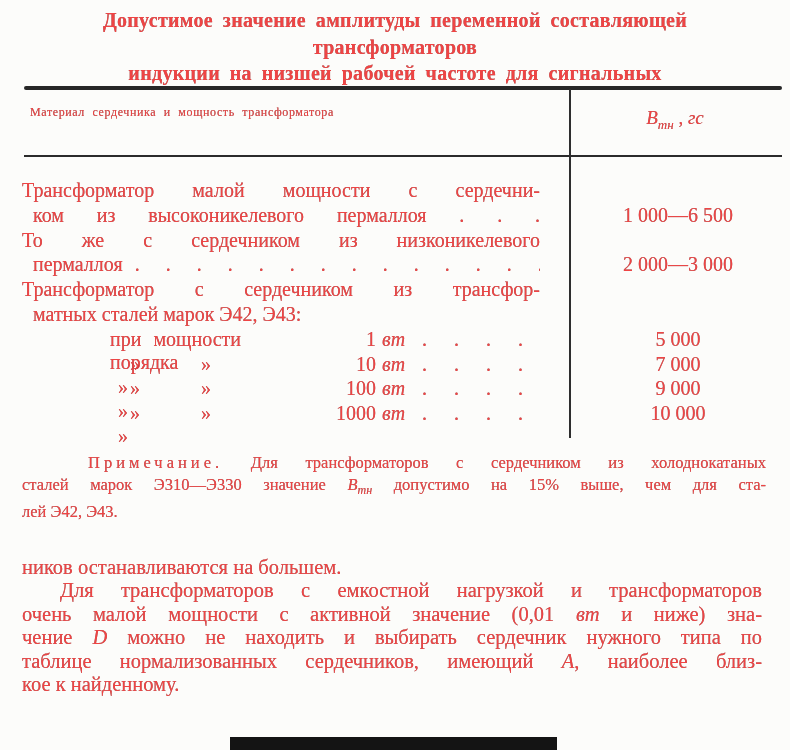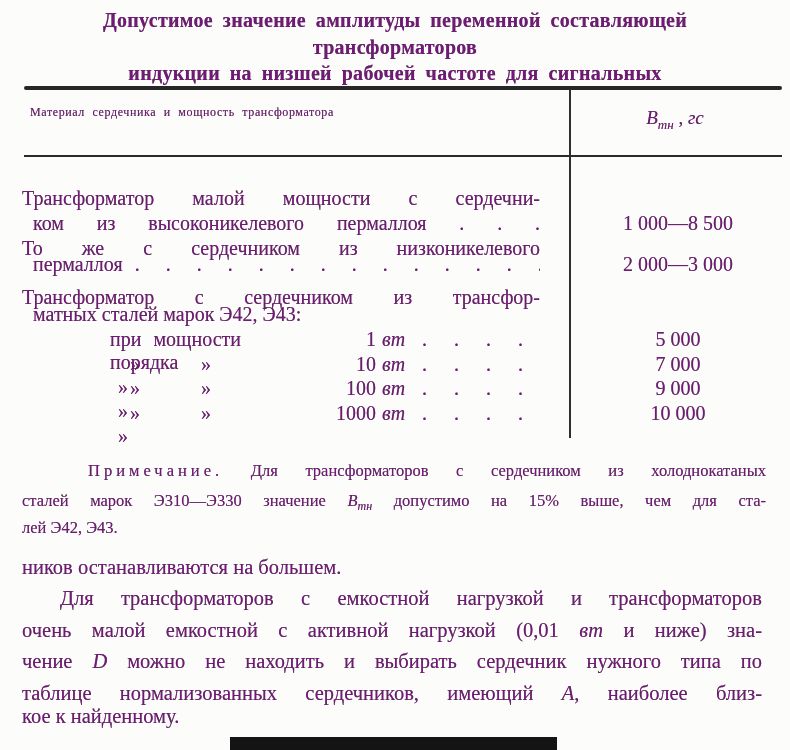--- a/index.html
+++ b/index.html
@@ -1,18 +1,18 @@
 <!DOCTYPE html>
 <html><head>
 <meta charset="utf-8">
 <style>
   html,body { margin:0; padding:0; background:#e8e8e6; }
   .page {
     position:relative; width:790px; height:750px; margin:0 auto;
-    background:#fcfcfa; color:#701a75; overflow:hidden;
+    background:#fcfcfa; color:#ef4444; overflow:hidden;
     font-family:"Liberation Serif", serif;
     text-shadow:0 0 0.4px rgba(20,20,20,0.55);
   }
   
   .title { position:absolute; top:7px; left:35px; width:720px; text-align:center;
            font-weight:bold; font-size:20px; line-height:26.5px;
            letter-spacing:0.3px; word-spacing:4.5px; }
   
   .rule-top { position:absolute; top:86px; left:24px; width:758px; height:3.5px; background:#272727; border-radius:2px; }
   .rule-mid { position:absolute; top:155px; left:24px; width:758px; height:2.2px; background:#2b2b2b; }
@@ -21,21 +21,21 @@
   .th1 { position:absolute; top:105px; left:30px; width:530px; text-align:left;
          font-size:12px; letter-spacing:0.6px; word-spacing:4px; }
   .th2 { position:absolute; top:107px; left:575px; width:200px; text-align:center; font-size:19px; }
   .th2 i { font-style:italic; }
   .th2 sub { font-size:13px; font-style:italic; }
   
   .tbody { position:absolute; top:179px; left:22px; width:766px; }
   .line   { display:flex; height:24.8px; font-size:20px; align-items:baseline; }
   .cell-l { flex:1; padding-right:28px; min-width:0; }
   .cell-r { width:220px; text-align:center; font-size:20px; }
-  .jl     { text-align:justify; text-align-last:justify;margin-top:8px; }
+  .jl     { text-align:justify; text-align-last:justify; }
   .ind    { padding-left:11px; }
   .leader { display:flex; }
   .leader .dots { flex:1; overflow:hidden; white-space:nowrap; word-spacing:21px; padding-left:12px; }
   .sub        { display:flex; }
   .sub-label  { flex:1; min-width:0; }
   .lbl        { padding-left:88px; word-spacing:7px; }
   .q          { display:inline-block; }
   .q1 { margin-left:108px; } .q2 { margin-left:61px; } .q3 { margin-left:96px; }
   .sub-num  { width:84px; text-align:right; }
   .sub-unit { width:36px; padding-left:6px; font-style:italic; }
@@ -74,21 +74,21 @@
   <div class="th2"><i>В</i><sub>тн</sub><span> , </span><i>гс</i></div>
 
   <div class="tbody">
 
     <div class="line">
       <div class="cell-l jl">Трансформатор малой мощности с сердечни-</div>
       <div class="cell-r"></div>
     </div>
     <div class="line">
       <div class="cell-l jl ind">ком из высоконикелевого пермаллоя . . .</div>
-      <div class="cell-r">1 000—8 500</div>
+      <div class="cell-r">1 000—6 500</div>
     </div>
 
     <div class="line">
       <div class="cell-l jl">То же с сердечником из низконикелевого</div>
       <div class="cell-r"></div>
     </div>
     <div class="line">
       <div class="cell-l ind leader">
         <span>пермаллоя</span>
         <span class="dots">. . . . . . . . . . . . . . .</span>
@@ -149,21 +149,21 @@
 
   <div class="note">
     <div class="jl n1"><span class="note-label">Примечание.</span> <span>Для трансформаторов с сердечником из холоднокатаных</span></div>
     <div class="jl"><span>сталей марок Э310—Э330 значение</span> <i>В</i><sub>тн</sub> <span>допустимо на 15% выше, чем для ста-</span></div>
     <div>лей Э42, Э43.</div>
   </div>
 
   <div class="bottom">
     <div>ников останавливаются на большем.</div>
     <div class="jl indent">Для трансформаторов с емкостной нагрузкой и трансформаторов</div>
-    <div class="jl"><span>очень малой емкостной с активной нагрузкой (0,01</span> <i>вт</i> <span>и ниже) зна-</span></div>
+    <div class="jl"><span>очень малой мощности с активной значение (0,01</span> <i>вт</i> <span>и ниже) зна-</span></div>
     <div class="jl"><span>чение</span> <i>D</i> <span>можно не находить и выбирать сердечник нужного типа по</span></div>
     <div class="jl"><span>таблице нормализованных сердечников, имеющий</span> <i>А</i><span>, наиболее близ-</span></div>
     <div>кое к найденному.</div>
   </div>
 
   <div class="bar"></div>
 
 </div>
 
 </body></html>

